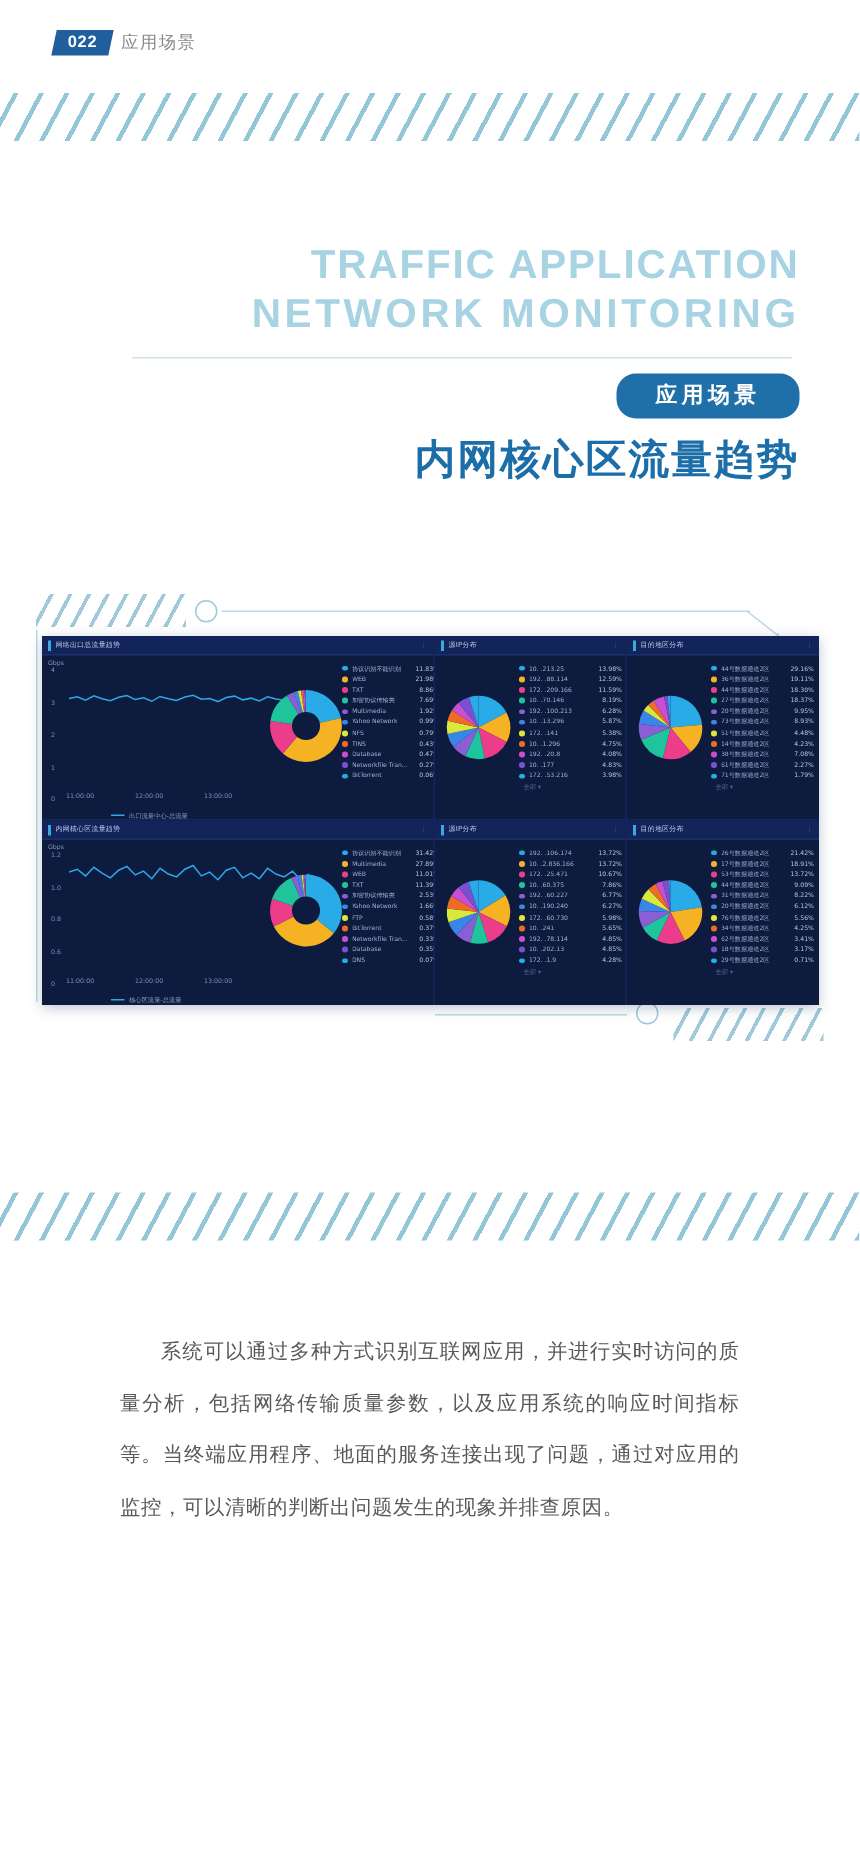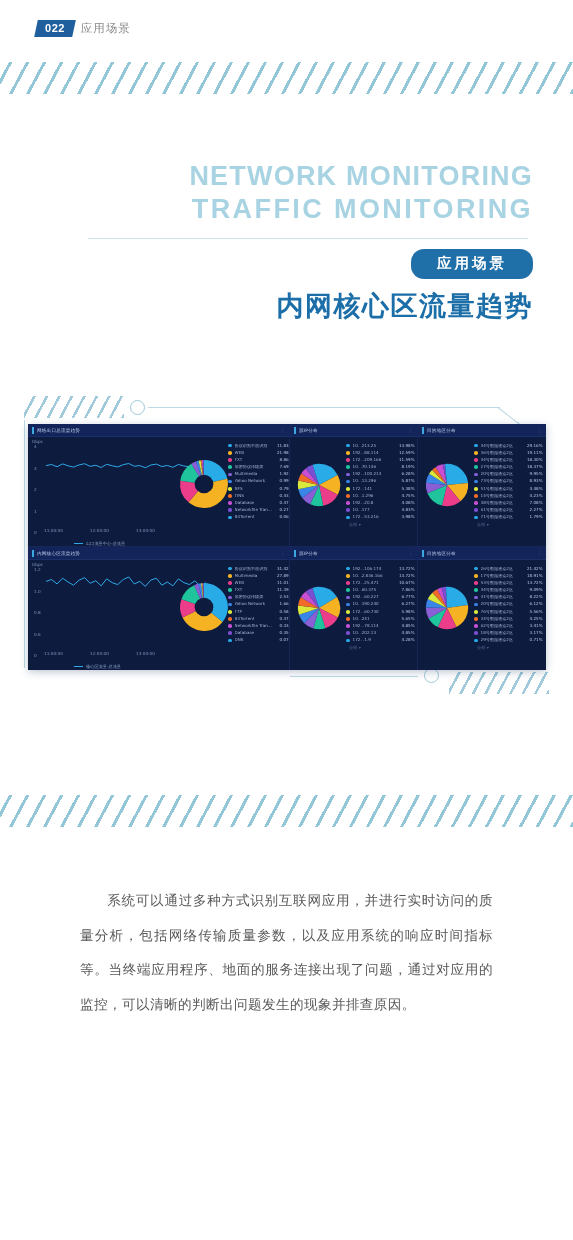--- a/index.html
+++ b/index.html
@@ -162,22 +162,22 @@
     <span>022</span>
   </span>
   <span class="page-header-label">应用场景</span>
 </div>
 
 <div class="stripe-band top"></div>
 <div class="stripe-band mid"></div>
 
 <div class="hero">
   <div class="hero-en">
-    <div class="l1">NETWORK  MONITORING</div>
-    <div class="l2">TRAFFIC  MONITORING</div>
+    <div class="l1">TRAFFIC  APPLICATION</div>
+    <div class="l2">NETWORK  MONITORING</div>
   </div>
   <div class="hero-rule"></div>
   <div class="hero-tag-row">
     <span class="hero-tag">应用场景</span>
   </div>
   <div class="hero-cn">内网核心区流量趋势</div>
 </div>
 
 <div class="deco deco-hatch frame-tl-hatch"></div>
 <div class="deco deco-circle frame-tl-circle"></div>

